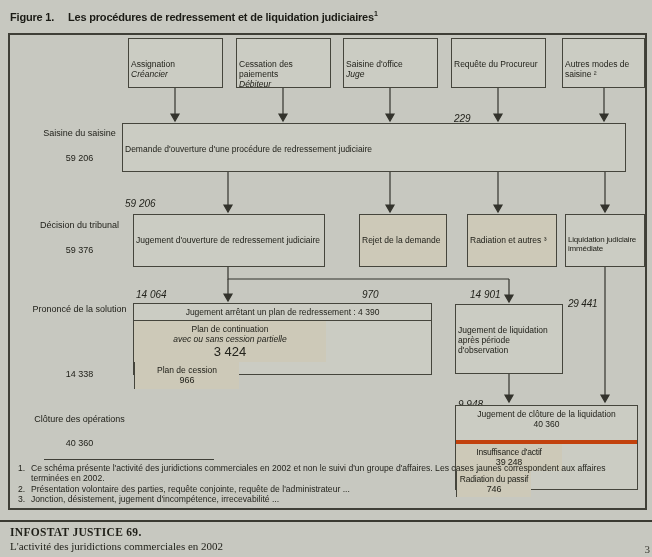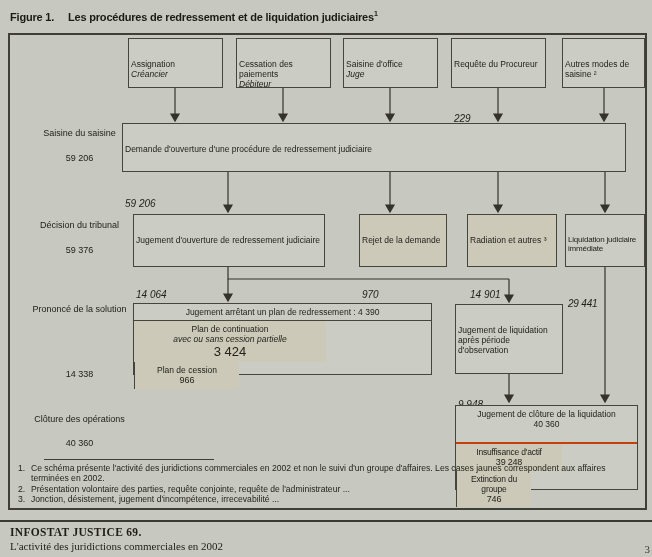--- a/index.html
+++ b/index.html
@@ -207,34 +207,34 @@
   </div>
 
   <div class="box" style="left:455px;top:304px;width:108px;height:70px">
     <div class="bt">
         <span>Jugement de liquidation après période d'observation</span>
       </div>
     <div class="bv">9 948</div>
   </div>
 
   <div class="compound" style="left:455px;top:405px;width:183px;height:85px">
-    <div class="hdr" style="height:38px;border-bottom:2px solid #c2410c">
+    <div class="hdr" style="height:38px;border-bottom:4px solid #c2410c">
       <span style="display:block">Jugement de clôture de la liquidation</span>
       <span style="display:block">40 360</span>
     </div>
     <div class="cells" style="height:45px">
       <div class="cell terminal tight" style="width:106px">
         <div>
             <span>Insuffisance d'actif</span>
           </div>
         <div class="bv" style="font-size:9px">39 248</div>
       </div>
       <div class="cell terminal tight" style="width:75px">
         <div>
-            <span>Extinction du groupe</span>
+            <span>Radiation du passif</span>
           </div>
         <div class="bv" style="font-size:9px">746</div>
       </div>
     </div>
   </div>
 
   <div class="fn-rule"></div>
   <div class="footnotes">
     <div class="footnote">
       <span class="num">1.</span>

